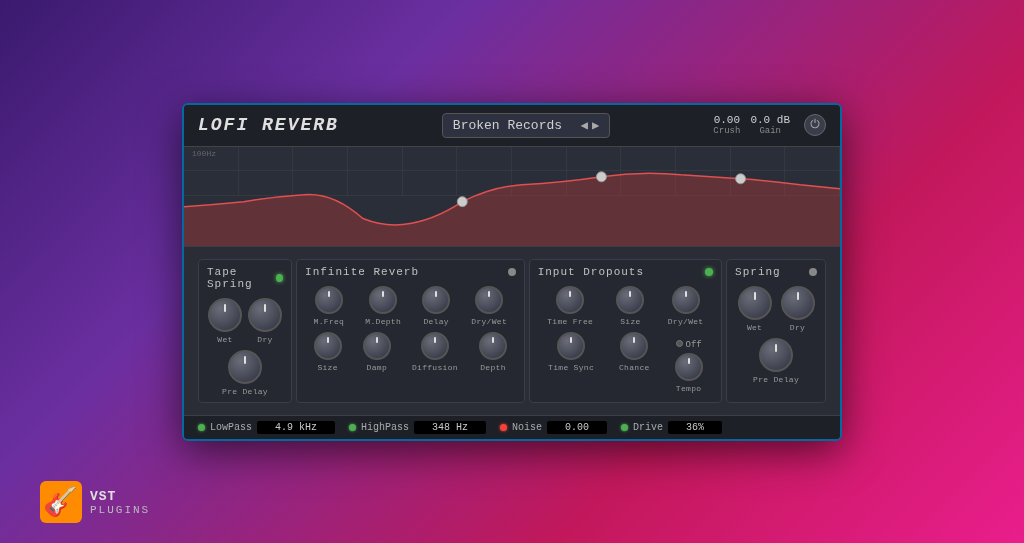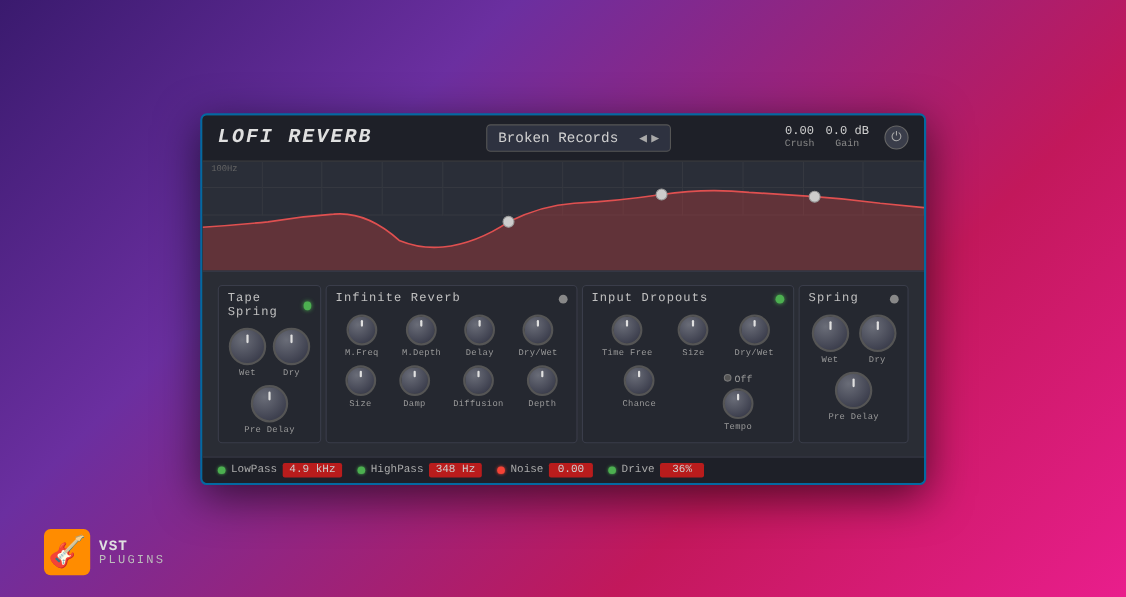--- a/index.html
+++ b/index.html
@@ -311,25 +311,24 @@
     .bottom-led.red { background: #f44336; box-shadow: 0 0 3px #f44336; }
 
     .bottom-label {
       font-size: 10px;
       color: #aaa;
     }
 
     .bottom-value {
       font-size: 10px;
       color: #ccc;
-      background: #b91c1c;
-      padding: 1px 6px;
+      background: #000000;
+      padding: 1px 18px;
       border-radius: 2px;
       min-width: 40px;
-      text-align: center;
     }
 
     
     .branding {
       position: absolute;
       bottom: 20px;
       left: 40px;
       display: flex;
       align-items: center;
       gap: 8px;
@@ -525,20 +524,24 @@
           <div class="knob-group">
             <div class="knob small"></div>
             <span class="knob-label">Size</span>
           </div>
           <div class="knob-group">
             <div class="knob small"></div>
             <span class="knob-label">Dry/Wet</span>
           </div>
         </div>
         <div class="knobs-row" style="margin-top:6px">
+          <div class="knob-group">
+            <div class="knob small"></div>
+            <span class="knob-label">Time Sync</span>
+          </div>
           <div class="knob-group">
             <div class="knob small"></div>
             <span class="knob-label">Chance</span>
           </div>
           <div class="knob-group">
             <div style="display:flex;flex-direction:column;align-items:center;gap:2px">
               <div class="led-off">
                 <div class="led-dot-off"></div>
                 <span>Off</span>
               </div>

